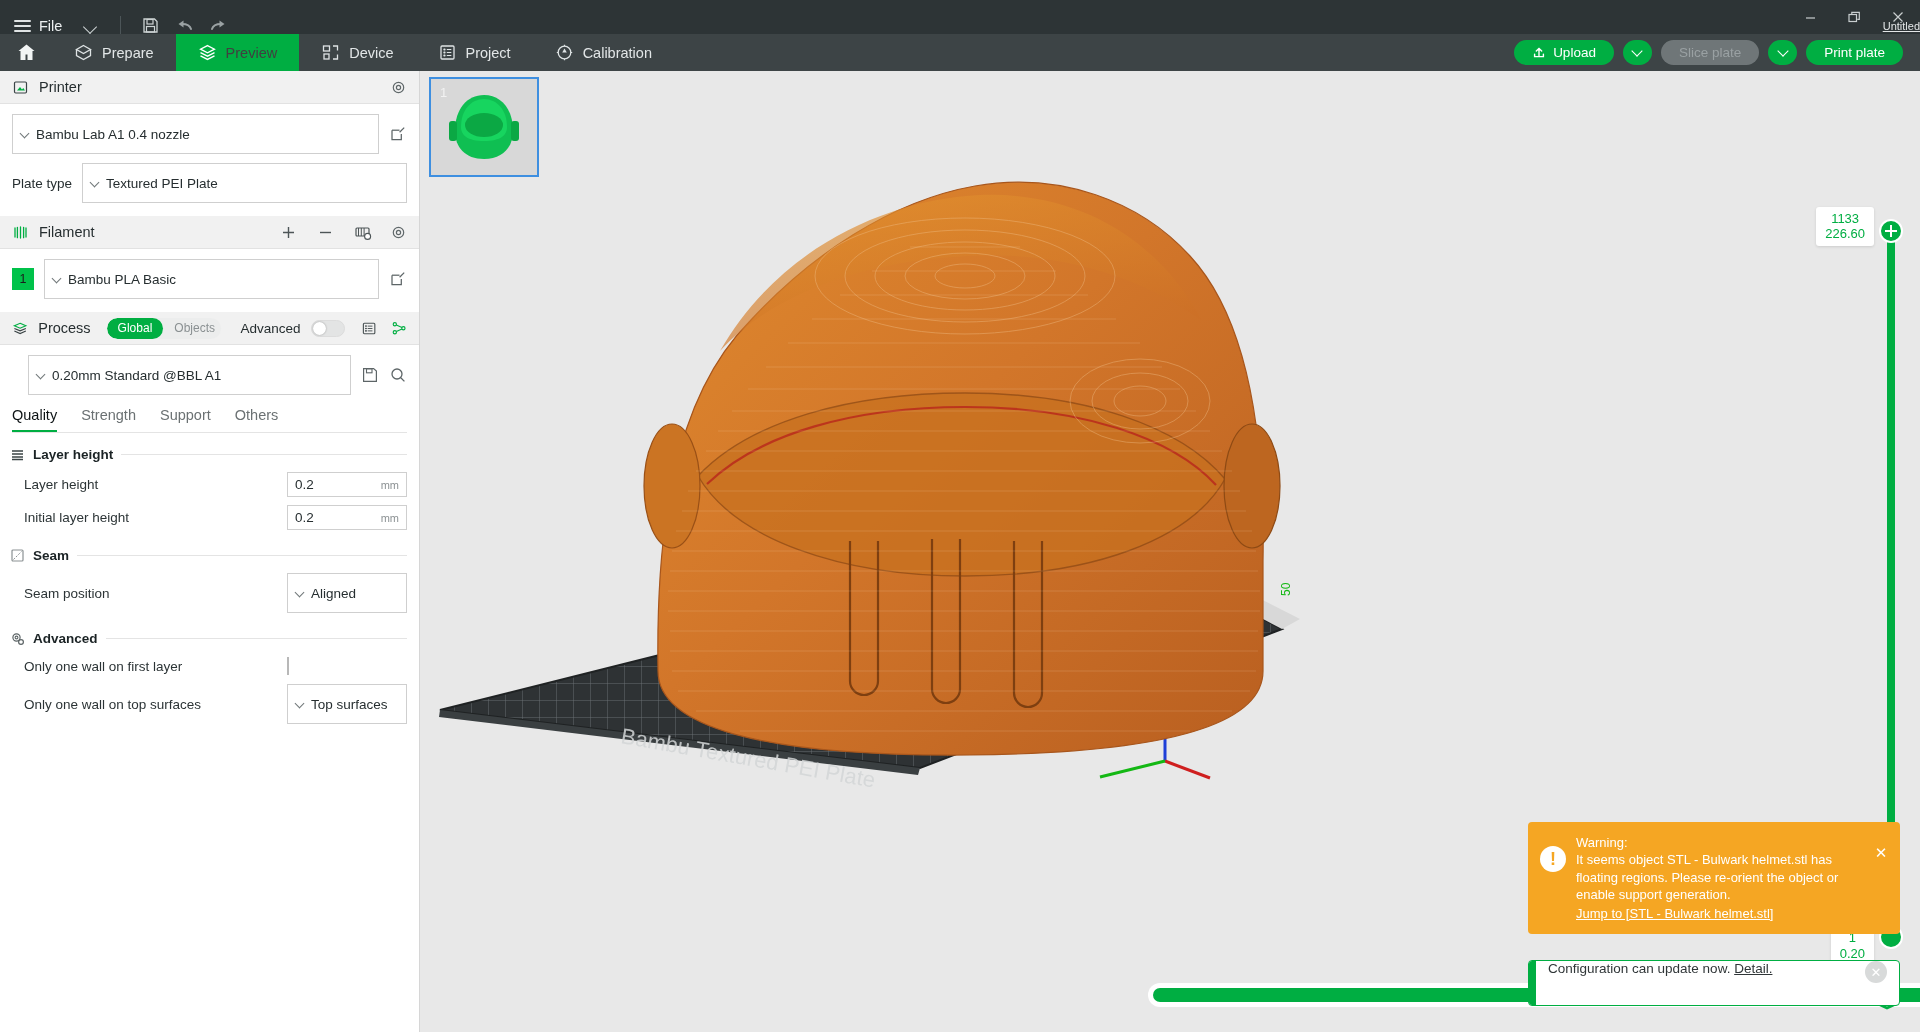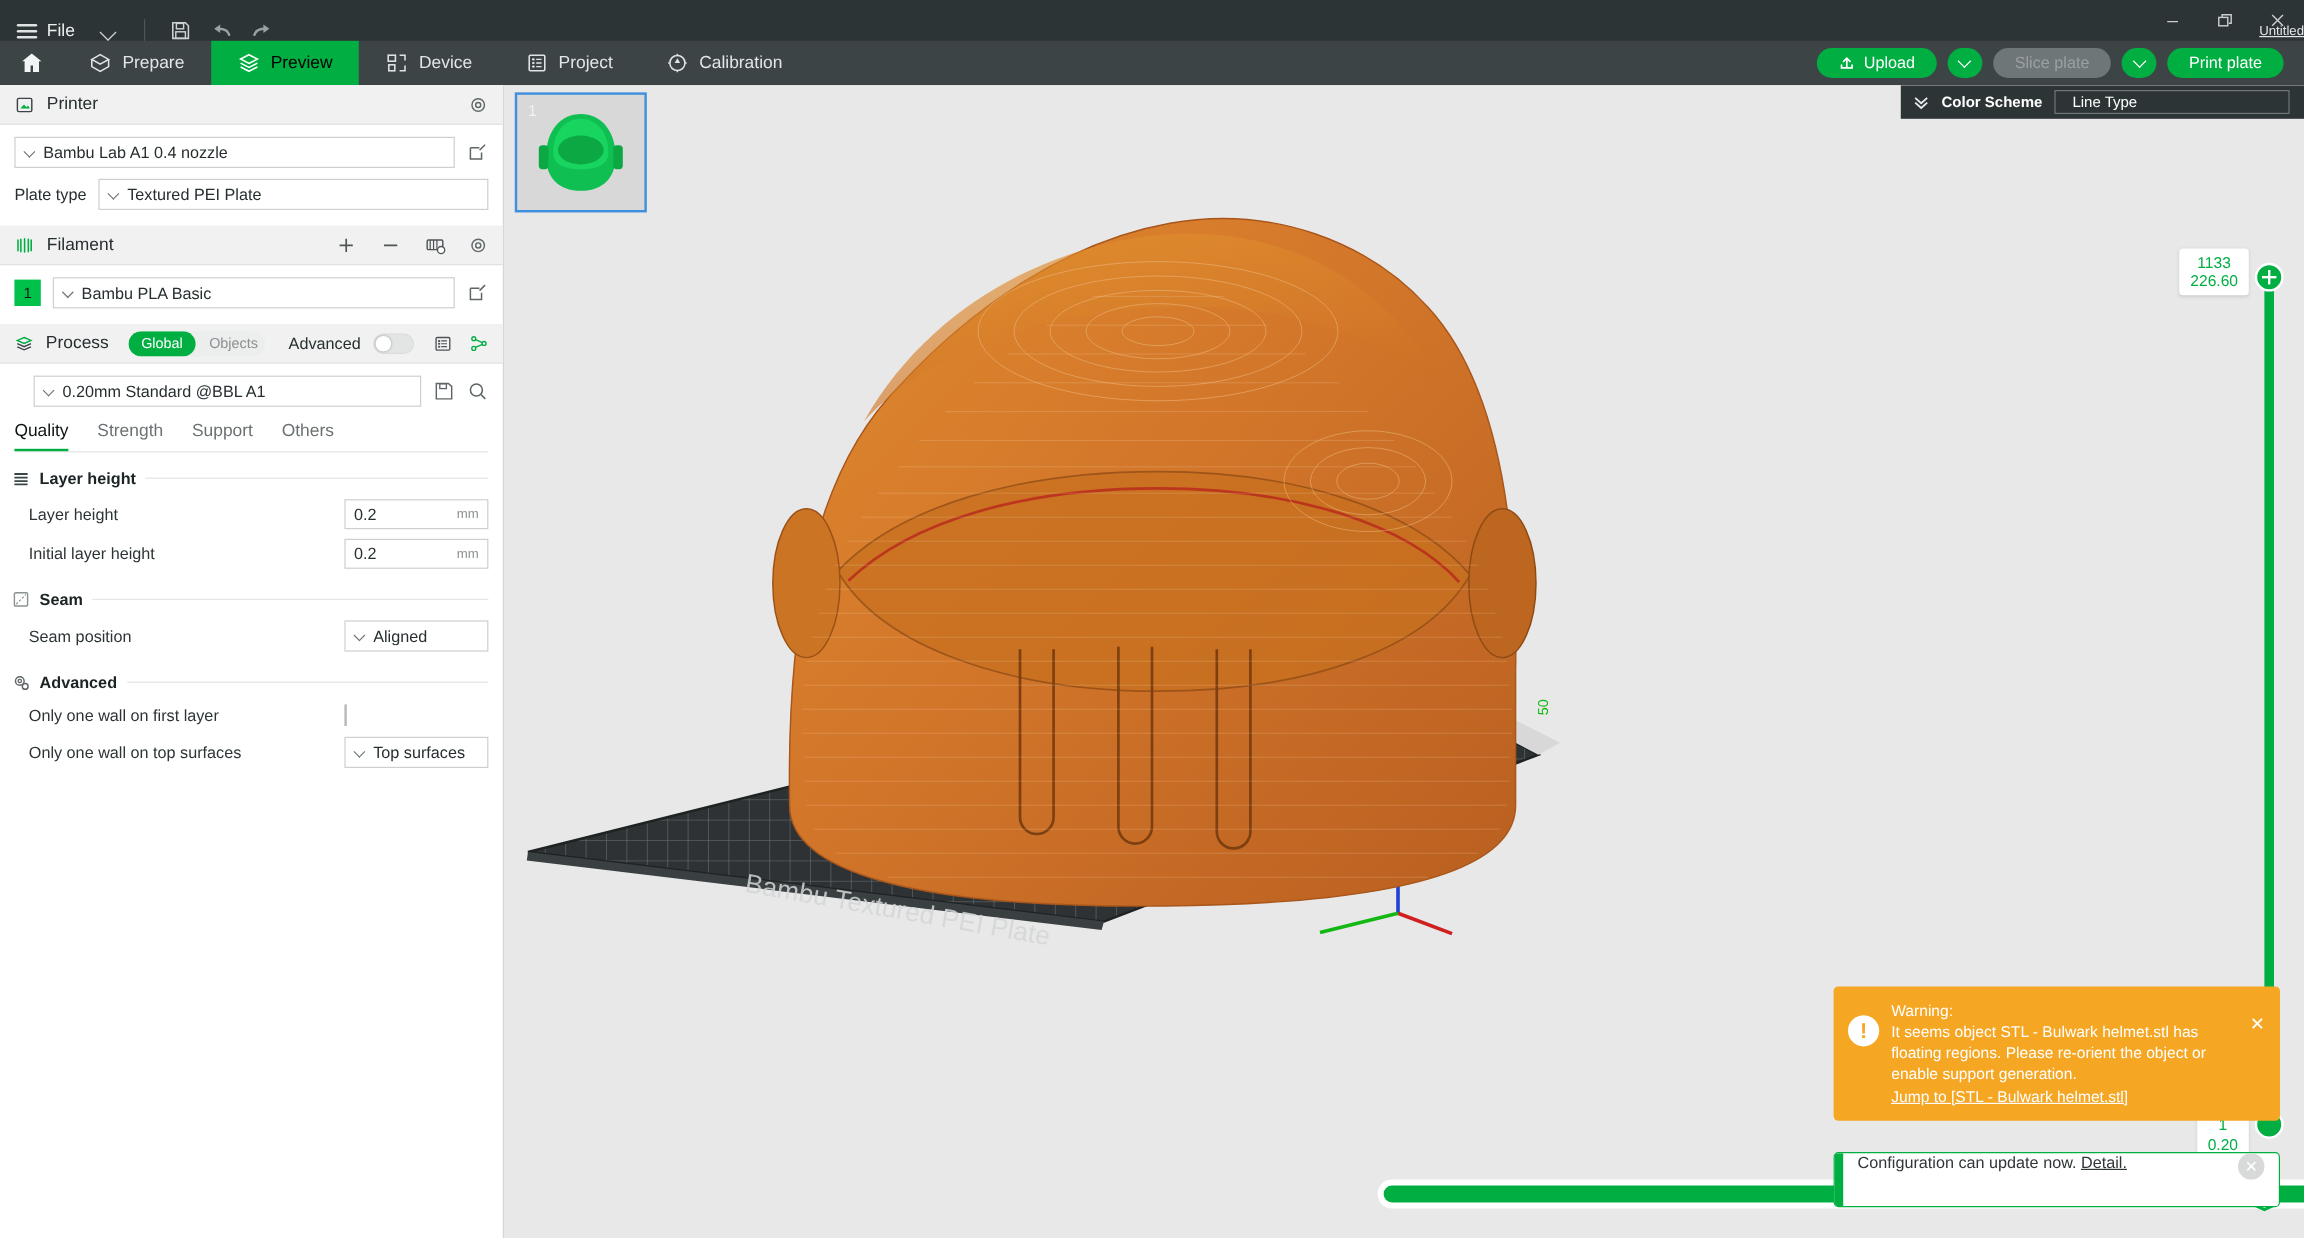--- a/index.html
+++ b/index.html
@@ -53,21 +53,21 @@
     background: #3d4446; display: flex; align-items: stretch;
   }
   .nav-home {
     width: 52px; display: flex; align-items: center; justify-content: center;
   }
   .nav-item {
     display: flex; align-items: center; gap: 9px;
     padding: 0 22px; color: #e2e6e7; font-size: 14.5px;
     cursor: default;
   }
-  .nav-item.active { background: #00ae42; color: #000000; }
+  .nav-item.active { background: #00ae42; color: #404040; }
   .nav-spacer { flex: 1; }
   .topnav-right {
     display: flex; align-items: center; gap: 9px; padding-right: 17px;
   }
   .btn-pill {
     height: 25px; border-radius: 13px; background: #00ae42; color: #fff;
     display: inline-flex; align-items: center; justify-content: center;
     font-size: 13.5px; padding: 0 18px; gap: 7px; cursor: default;
     white-space: nowrap;
   }
@@ -90,21 +90,21 @@
   }
   .sb-header {
     height: 33px; background: #f1f1f1; display: flex; align-items: center;
     padding: 0 12px; gap: 10px; border-bottom: 1px solid #e2e2e2;
   }
   .sb-header .title { font-size: 14.5px; color: #262e30; font-weight: 400; }
   .sb-header .spacer { flex: 1; }
   .sb-body { padding: 0 12px; }
 
   .combo {
-    height: 26px; border: 1px solid #cfcfcf; background: #fff;
+    height: 40px; border: 1px solid #cfcfcf; background: #fff;
     display: flex; align-items: center; padding: 0 8px; gap: 6px;
     font-size: 13.5px; color: #262e30; cursor: default;
   }
   .combo .caret-s {
     width: 9px; height: 9px; position: relative; flex: none;
   }
   .combo .caret-s:after {
     content: ""; position: absolute; left: 0; top: 0px;
     width: 6px; height: 6px; border-right: 1.3px solid #707779; border-bottom: 1.3px solid #707779;
     transform: rotate(45deg);
@@ -679,30 +679,20 @@
       <span class="pnum">1</span>
       <svg width="106" height="96" viewBox="0 0 106 96">
         <path d="M53 16 C70 16 82 30 82 52 C82 68 72 80 53 80 C34 80 24 68 24 52 C24 30 36 16 53 16 Z" fill="#0fbf52"></path>
         <path d="M53 20 C66 20 76 31 76 48 C76 56 70 62 53 62 C36 62 30 56 30 48 C30 31 40 20 53 20 Z" fill="#17d55f"></path>
         <ellipse cx="53" cy="46" rx="19" ry="12" fill="#0ba844"></ellipse>
         <rect x="18" y="42" width="8" height="20" rx="3" fill="#0ba844"></rect>
         <rect x="80" y="42" width="8" height="20" rx="3" fill="#0ba844"></rect>
       </svg>
     </div>
 
-    <div class="color-scheme">
-      <svg width="14" height="14" viewBox="0 0 14 14">
-        <path d="M2 3.5L7 8l5-4.5M2 7.5L7 12l5-4.5" fill="none" stroke="#e7ebec" stroke-width="1.5"></path>
-      </svg>
-      <span class="cs-title">Color Scheme</span>
-      <span class="cs-combo">
-        <span class="caret-s"></span>
-        <span>Line Type</span>
-      </span>
-    </div>
 
     <div class="vslider">
       <div class="vtrack"></div>
       <div class="vtip top">
         <div>1133</div>
         <div>226.60</div>
       </div>
       <div class="vhandle top">
         <span class="plus-glyph"></span>
       </div>

